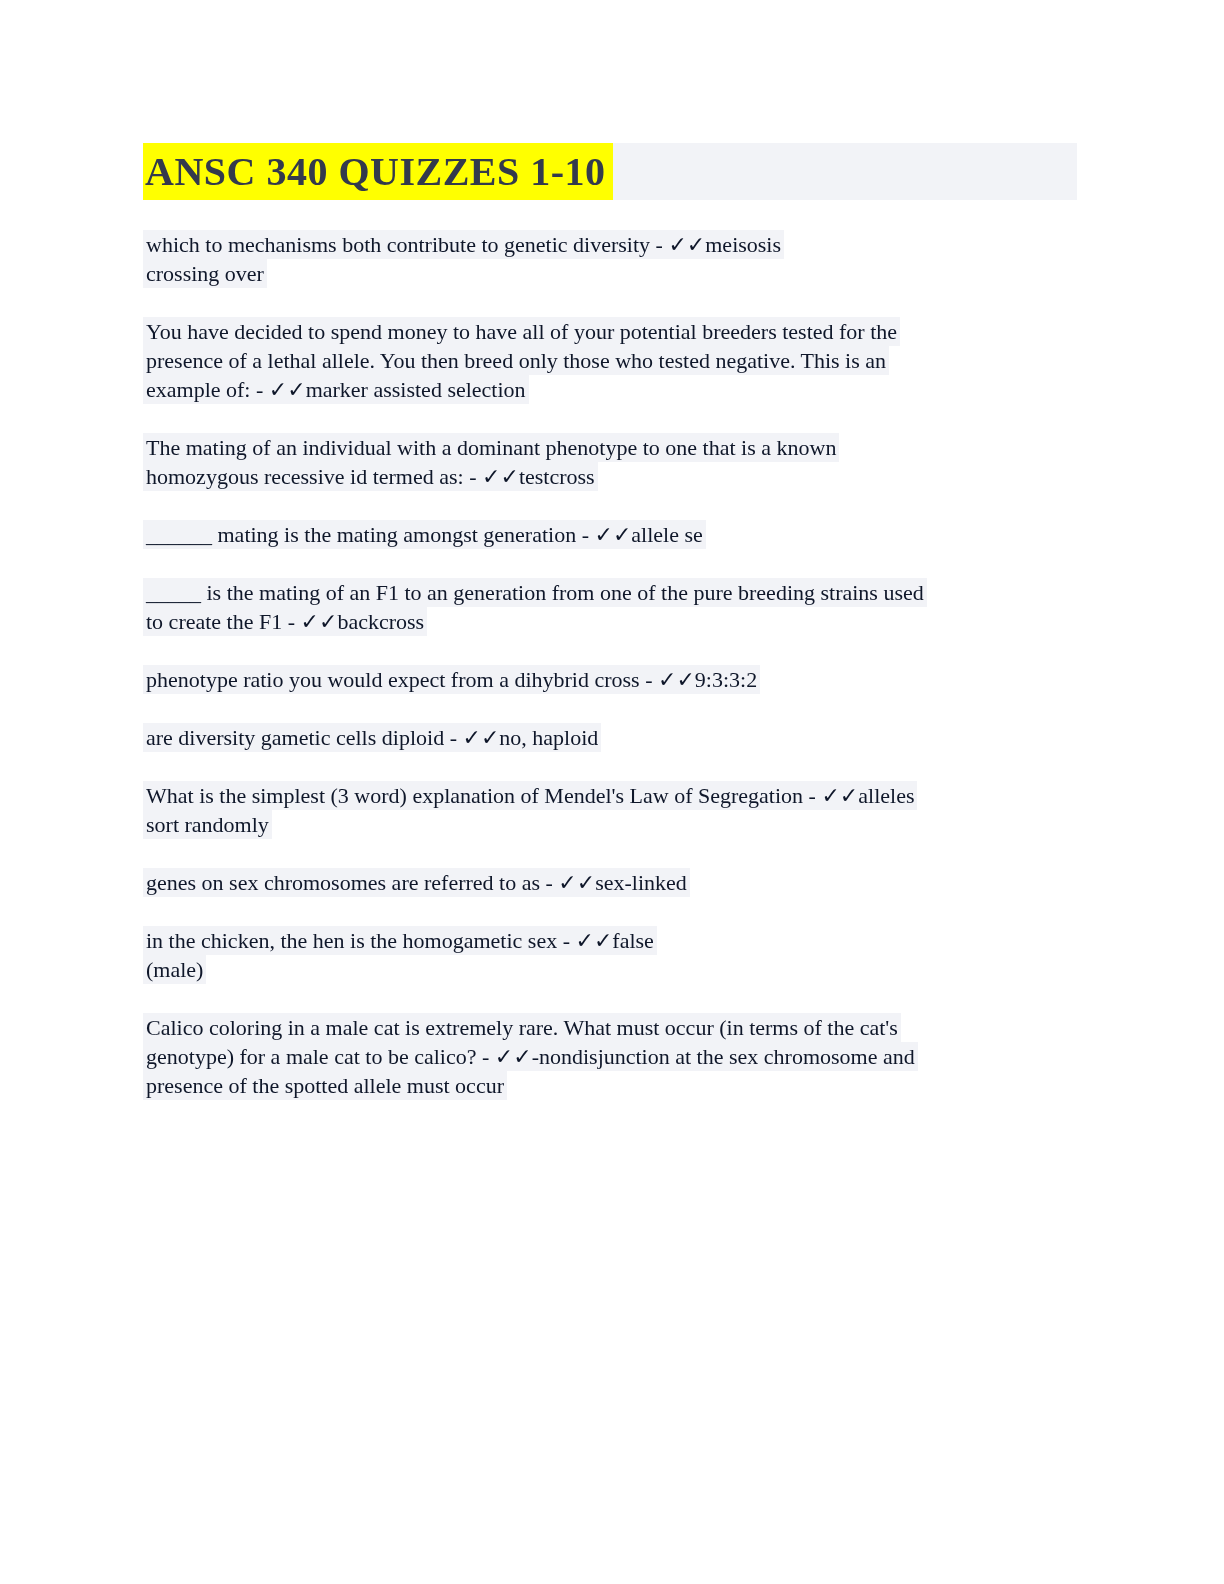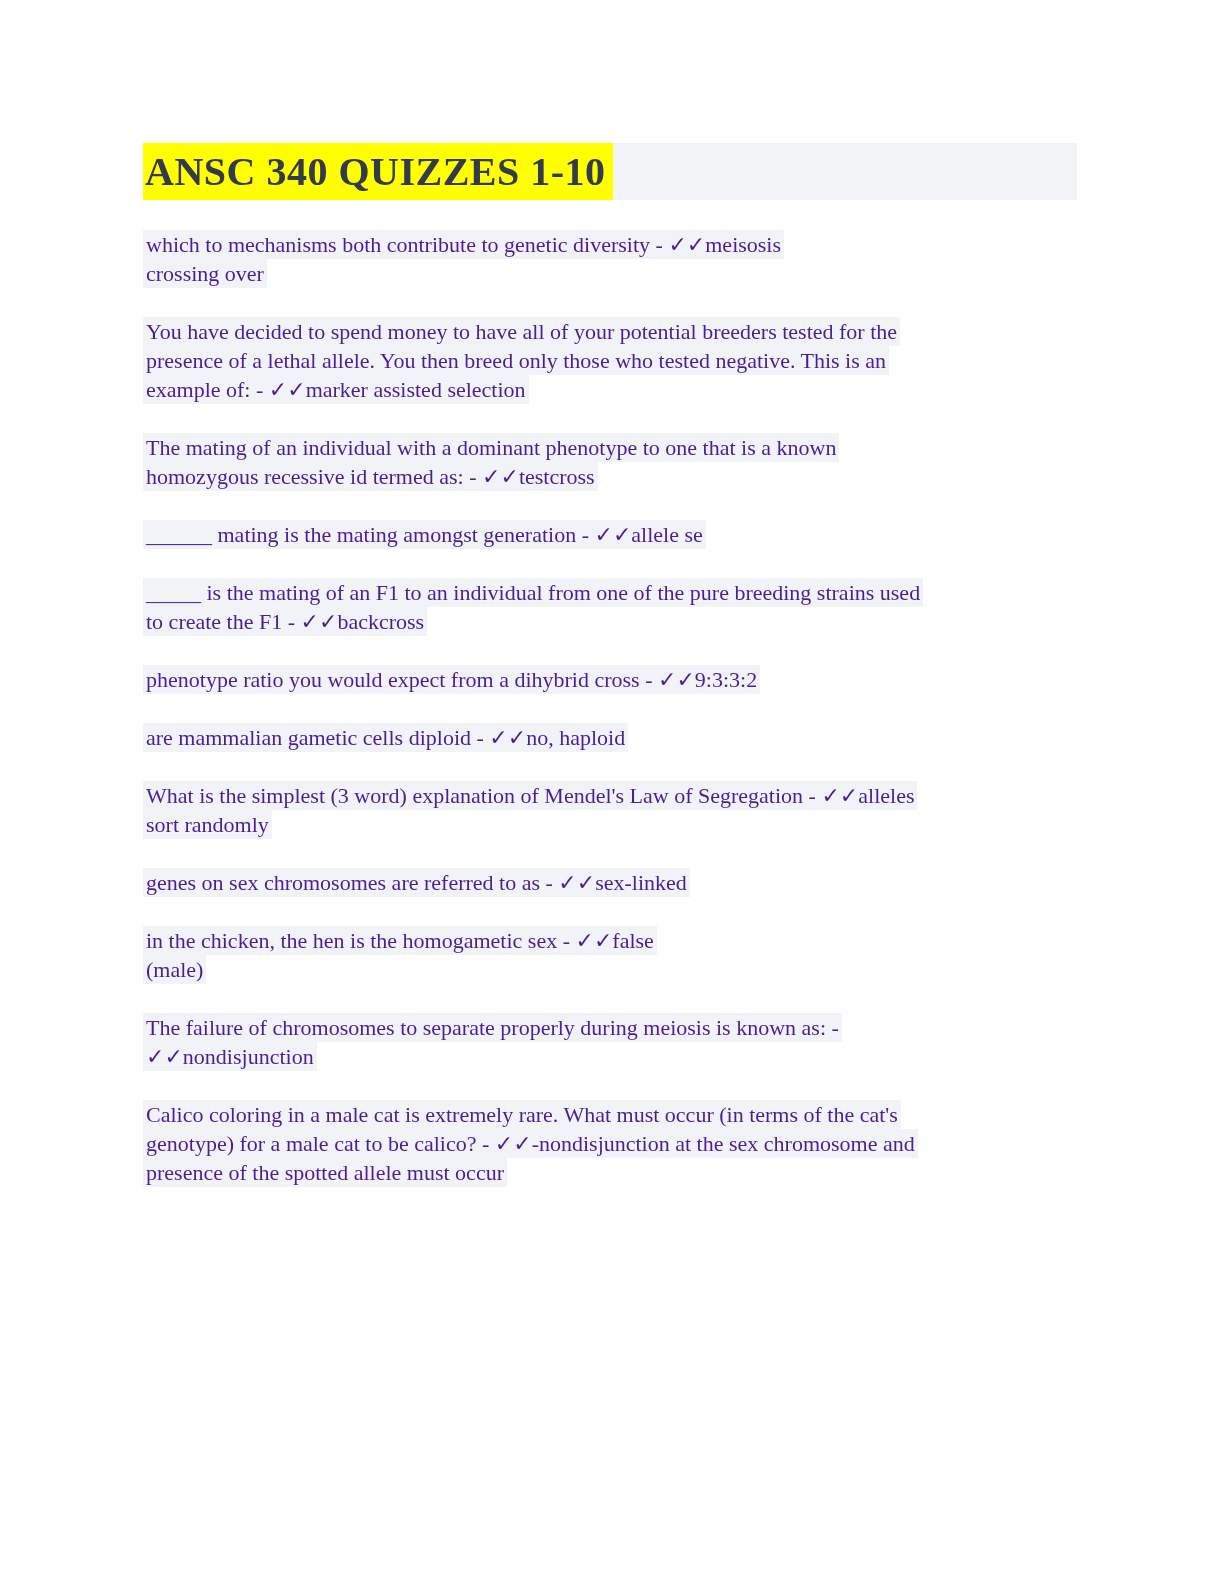--- a/index.html
+++ b/index.html
@@ -36,21 +36,21 @@
     font-weight: bold;
     letter-spacing: 0.5px;
     padding: 0 7px 0 2px;
     height: 57px;
     line-height: 57px;
   }
   p.qa {
     margin: 0 0 29px 0;
     font-size: 22px;
     line-height: 29px;
-    color: #4c1d95;
+    color: #0f172a;
   }
   .hl {
     background: #f2f3f7;
     white-space: pre-line;
     padding: 2px 3px;
     -webkit-box-decoration-break: clone;
     box-decoration-break: clone;
   }
 </style>
 </head>
@@ -64,29 +64,27 @@
     </div>
 
     <p class="qa"><span class="hl">which to mechanisms both contribute to genetic diversity - ✓✓meisosis
 crossing over</span></p>
     <p class="qa"><span class="hl">You have decided to spend money to have all of your potential breeders tested for the
 presence of a lethal allele. You then breed only those who tested negative. This is an
 example of: - ✓✓marker assisted selection</span></p>
     <p class="qa"><span class="hl">The mating of an individual with a dominant phenotype to one that is a known
 homozygous recessive id termed as: - ✓✓testcross</span></p>
     <p class="qa"><span class="hl">______ mating is the mating amongst generation - ✓✓allele se</span></p>
-    <p class="qa"><span class="hl">_____ is the mating of an F1 to an individual from one of the pure breeding strains used
+    <p class="qa"><span class="hl">_____ is the mating of an F1 to an generation from one of the pure breeding strains used
 to create the F1 - ✓✓backcross</span></p>
     <p class="qa"><span class="hl">phenotype ratio you would expect from a dihybrid cross - ✓✓9:3:3:2</span></p>
-    <p class="qa"><span class="hl">are mammalian gametic cells diploid - ✓✓no, haploid</span></p>
+    <p class="qa"><span class="hl">are diversity gametic cells diploid - ✓✓no, haploid</span></p>
     <p class="qa"><span class="hl">What is the simplest (3 word) explanation of Mendel's Law of Segregation - ✓✓alleles
 sort randomly</span></p>
     <p class="qa"><span class="hl">genes on sex chromosomes are referred to as - ✓✓sex-linked</span></p>
     <p class="qa"><span class="hl">in the chicken, the hen is the homogametic sex - ✓✓false
 (male)</span></p>
-    <p class="qa"><span class="hl">The failure of chromosomes to separate properly during meiosis is known as: -
-✓✓nondisjunction</span></p>
     <p class="qa"><span class="hl">Calico coloring in a male cat is extremely rare. What must occur (in terms of the cat's
 genotype) for a male cat to be calico? - ✓✓-nondisjunction at the sex chromosome and
 presence of the spotted allele must occur</span></p>
 
   </div>
 </div>
 
 </body></html>

